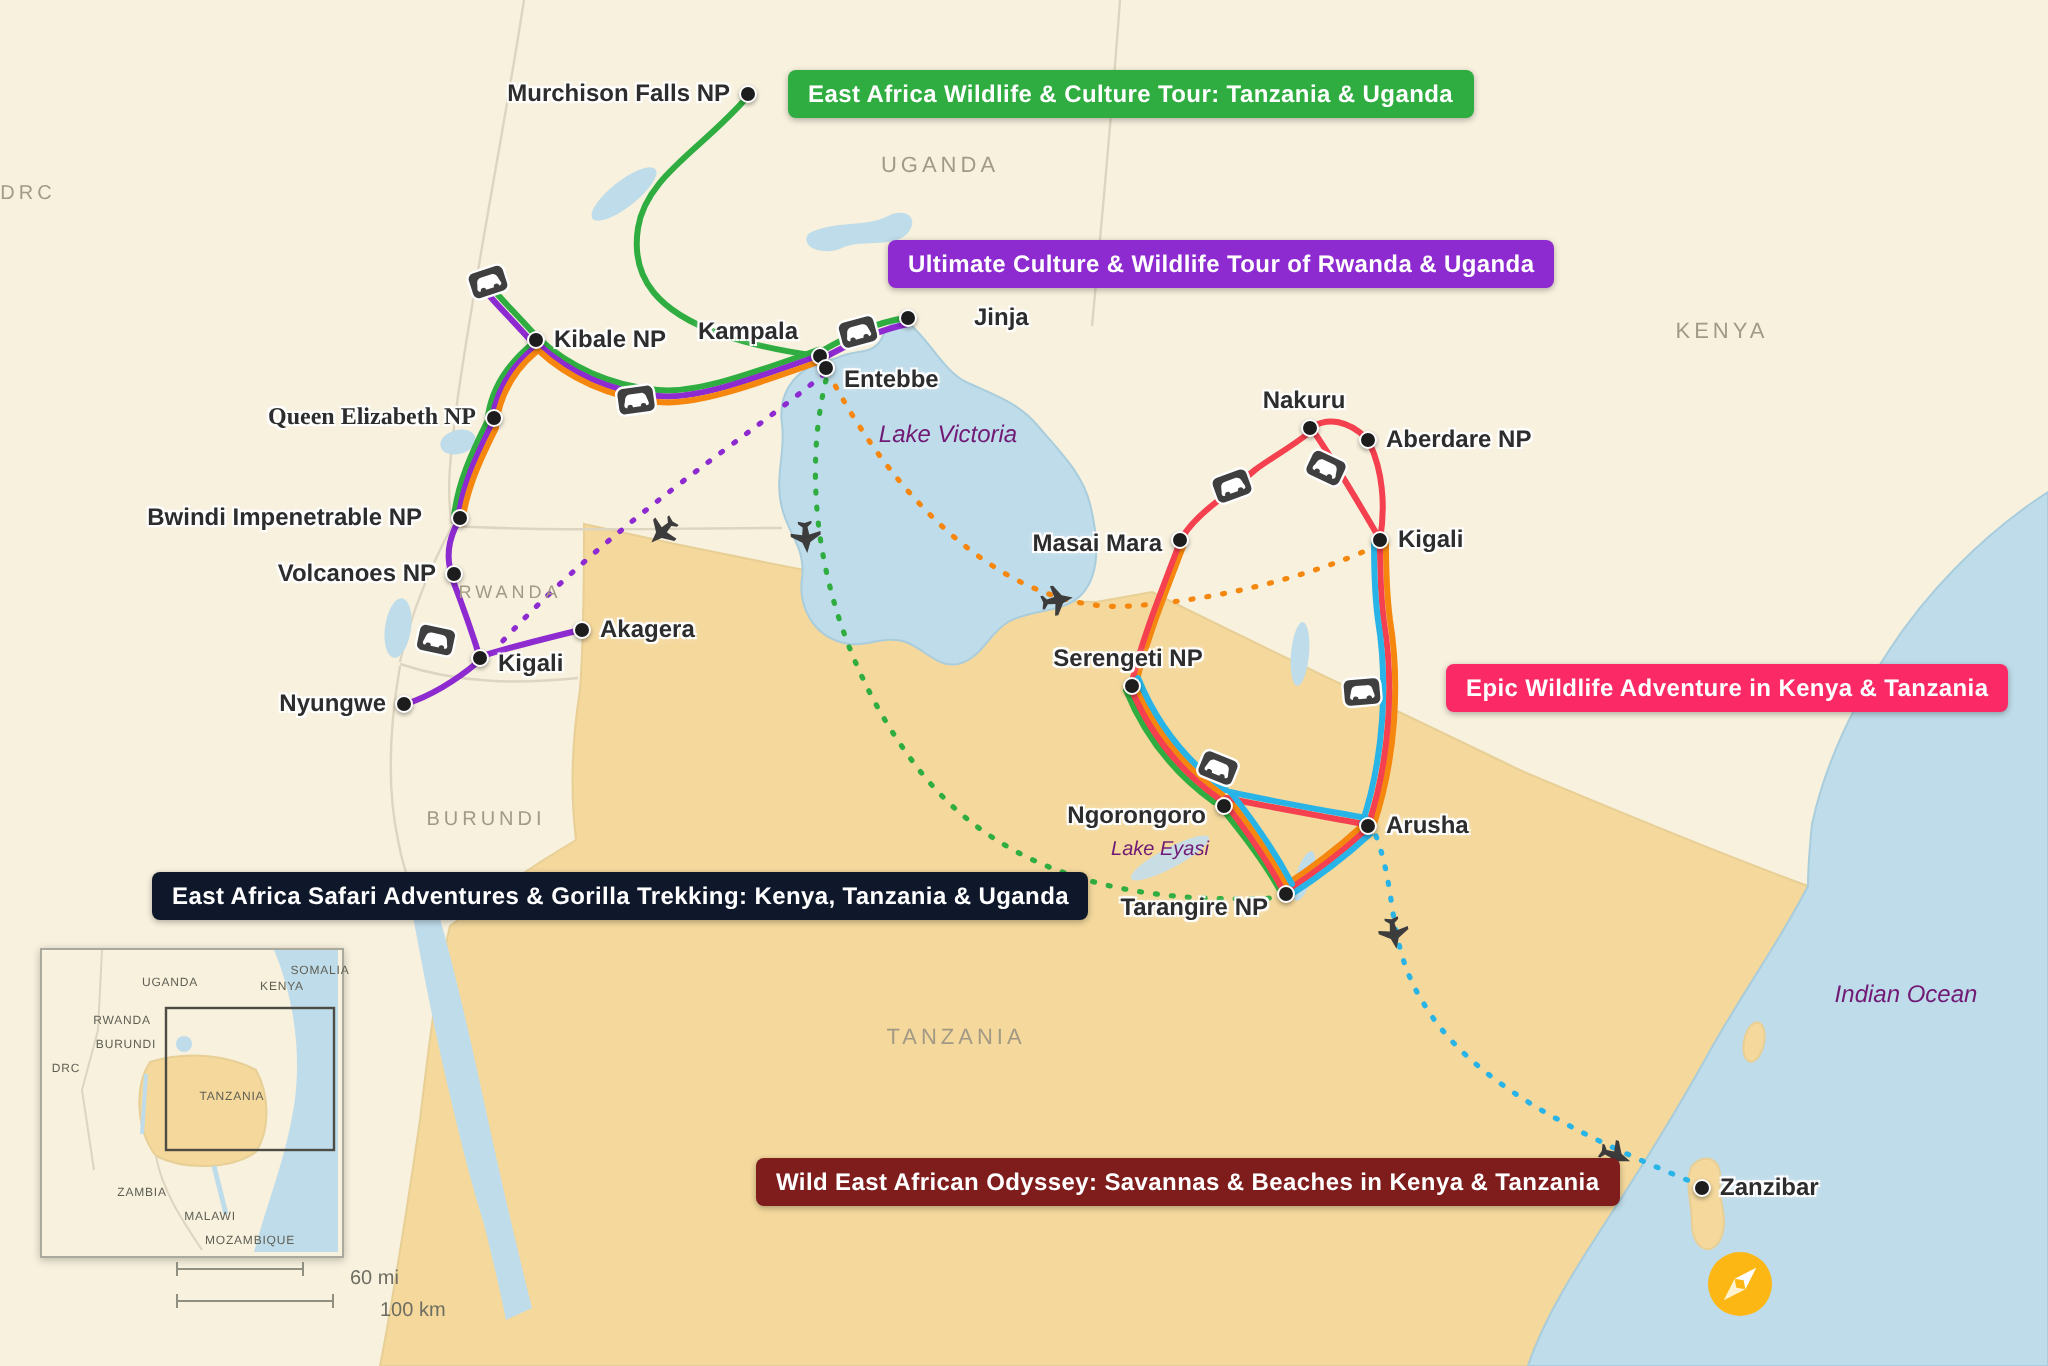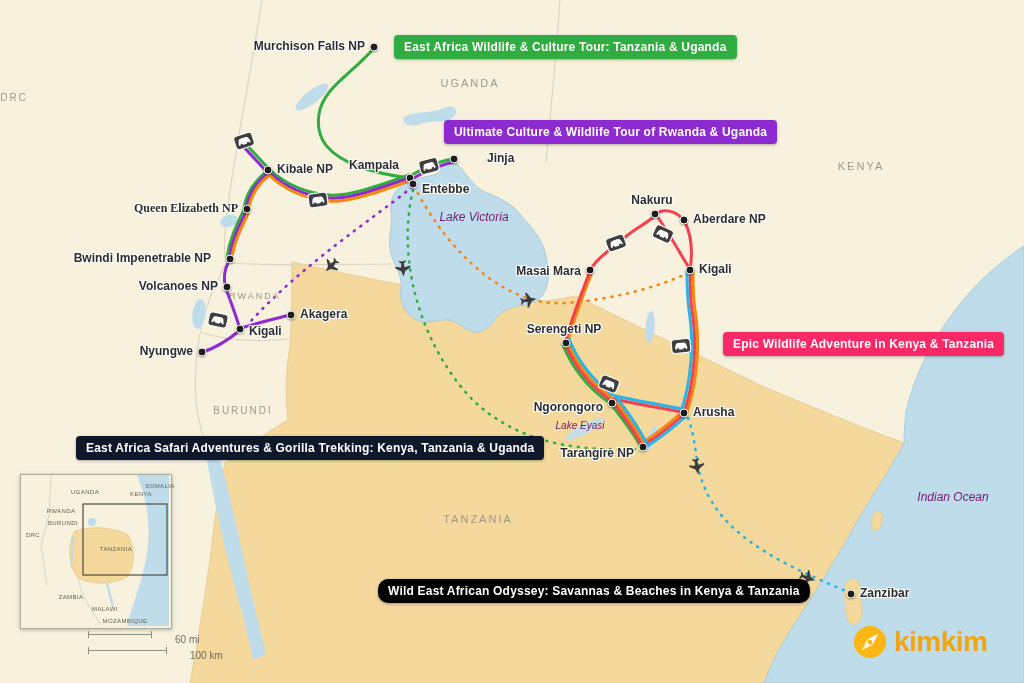--- a/index.html
+++ b/index.html
@@ -226,28 +226,27 @@
   </div>
 
   <div class="logo">
     <svg width="34" height="34" viewBox="0 0 34 34">
       <circle cx="17" cy="17" r="16" fill="#fdb714"></circle>
       <g transform="rotate(45 17 17)">
         <path d="M17 5.5 L20.8 17 L17 14.4 L13.2 17 Z" fill="#ffffff"></path>
         <path d="M17 28.5 L13.2 17 L17 19.6 L20.8 17 Z" fill="#fff3cf"></path>
       </g>
     </svg>
-    <span class="logo-text">kimkim</span>
   </div>
 
 <div class="banner" style="left: 394px; top: 35px; background: rgb(47, 173, 64);">East Africa Wildlife &amp; Culture Tour: Tanzania &amp; Uganda</div>
     <div class="banner" style="left: 444px; top: 120px; background: rgb(141, 42, 208);">Ultimate Culture &amp; Wildlife Tour of Rwanda &amp; Uganda</div>
     <div class="banner" style="left: 723px; top: 332px; background: rgb(251, 42, 102);">Epic Wildlife Adventure in Kenya &amp; Tanzania</div>
     <div class="banner" style="left: 76px; top: 436px; background: #0f172a;">East Africa Safari Adventures &amp; Gorilla Trekking: Kenya, Tanzania &amp; Uganda</div>
-    <div class="banner" style="left: 378px; top: 579px; background: #000000; border-radius: 10px;">Wild East African Odyssey: Savannas &amp; Beaches in Kenya &amp; Tanzania</div>
+    <div class="banner" style="left: 378px; top: 579px; background: #7f1d1d;">Wild East African Odyssey: Savannas &amp; Beaches in Kenya &amp; Tanzania</div>
     <div class="dot" style="left: 374px; top: 47px;"></div>
     <div class="loc-label align-left" style="left: 374px; top: 47px;">Murchison Falls NP</div>
     <div class="dot" style="left: 268px; top: 170px;"></div>
     <div class="loc-label align-right" style="left: 268px; top: 170px;">Kibale NP</div>
     <div class="dot" style="left: 410px; top: 178px;"></div>
     <div class="loc-label align-left" style="left: 408px; top: 166px;">Kampala</div>
     <div class="dot" style="left: 413px; top: 184px;"></div>
     <div class="loc-label align-right" style="left: 413px; top: 190px;">Entebbe</div>
     <div class="dot" style="left: 454px; top: 159px;"></div>
     <div class="loc-label align-right" style="left: 478px; top: 159px;">Jinja</div>

